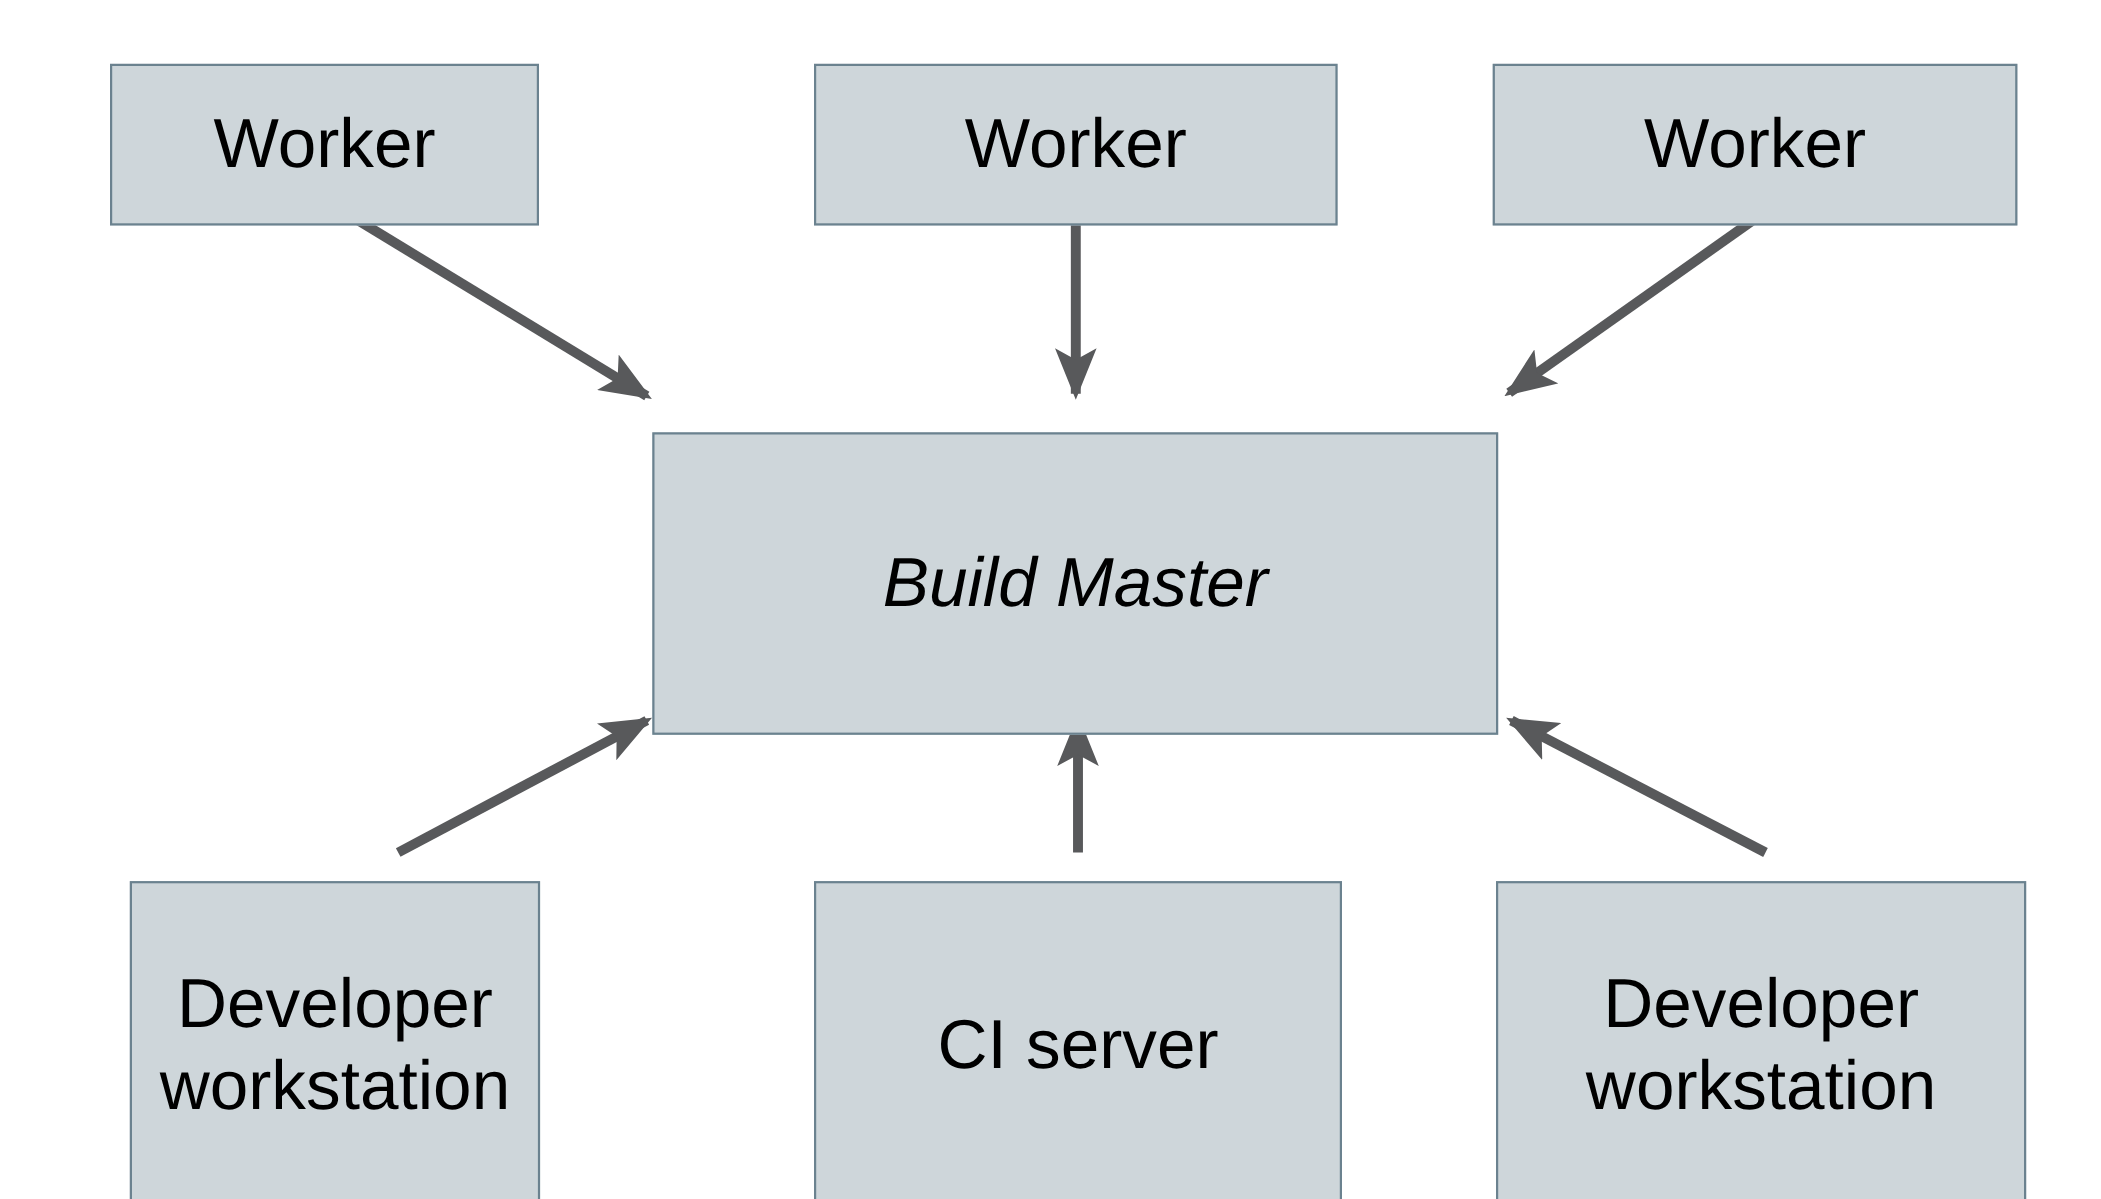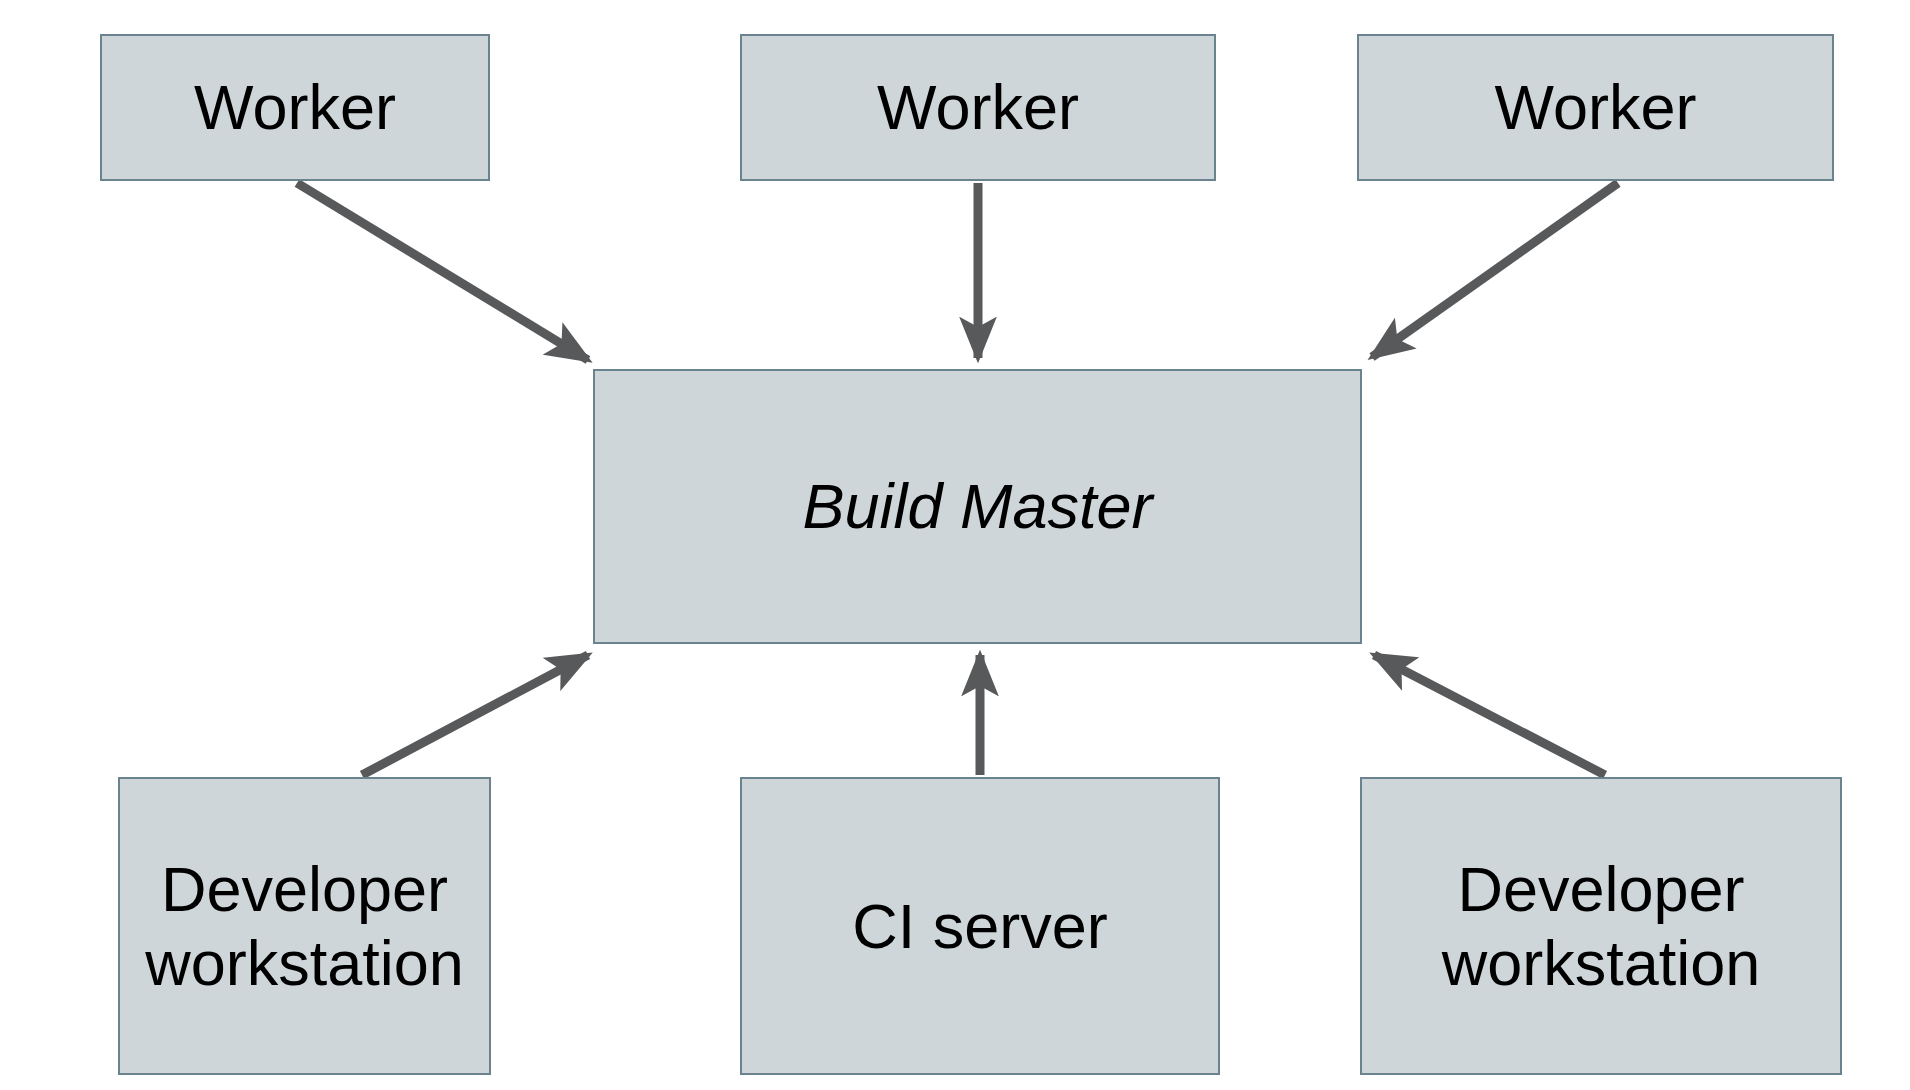--- a/index.html
+++ b/index.html
@@ -28,20 +28,21 @@
     box-sizing: border-box;
     background: #ced6da;
     border: 2px solid #6b828f;
     display: flex;
     align-items: center;
     justify-content: center;
     text-align: center;
     color: #000000;
     line-height: 1.18;
     z-index: 2;
+    margin-top: 24px;
   }
   .node .label {
     display: block;
     white-space: pre-line;
     padding: 0 10px;
   }
 
   
   #node-worker-1 { left: 100px;  top: 34px;  width: 390px; height: 147px; font-size: 63px; }
   #node-worker-2 { left: 740px;  top: 34px;  width: 476px; height: 147px; font-size: 63px; }

